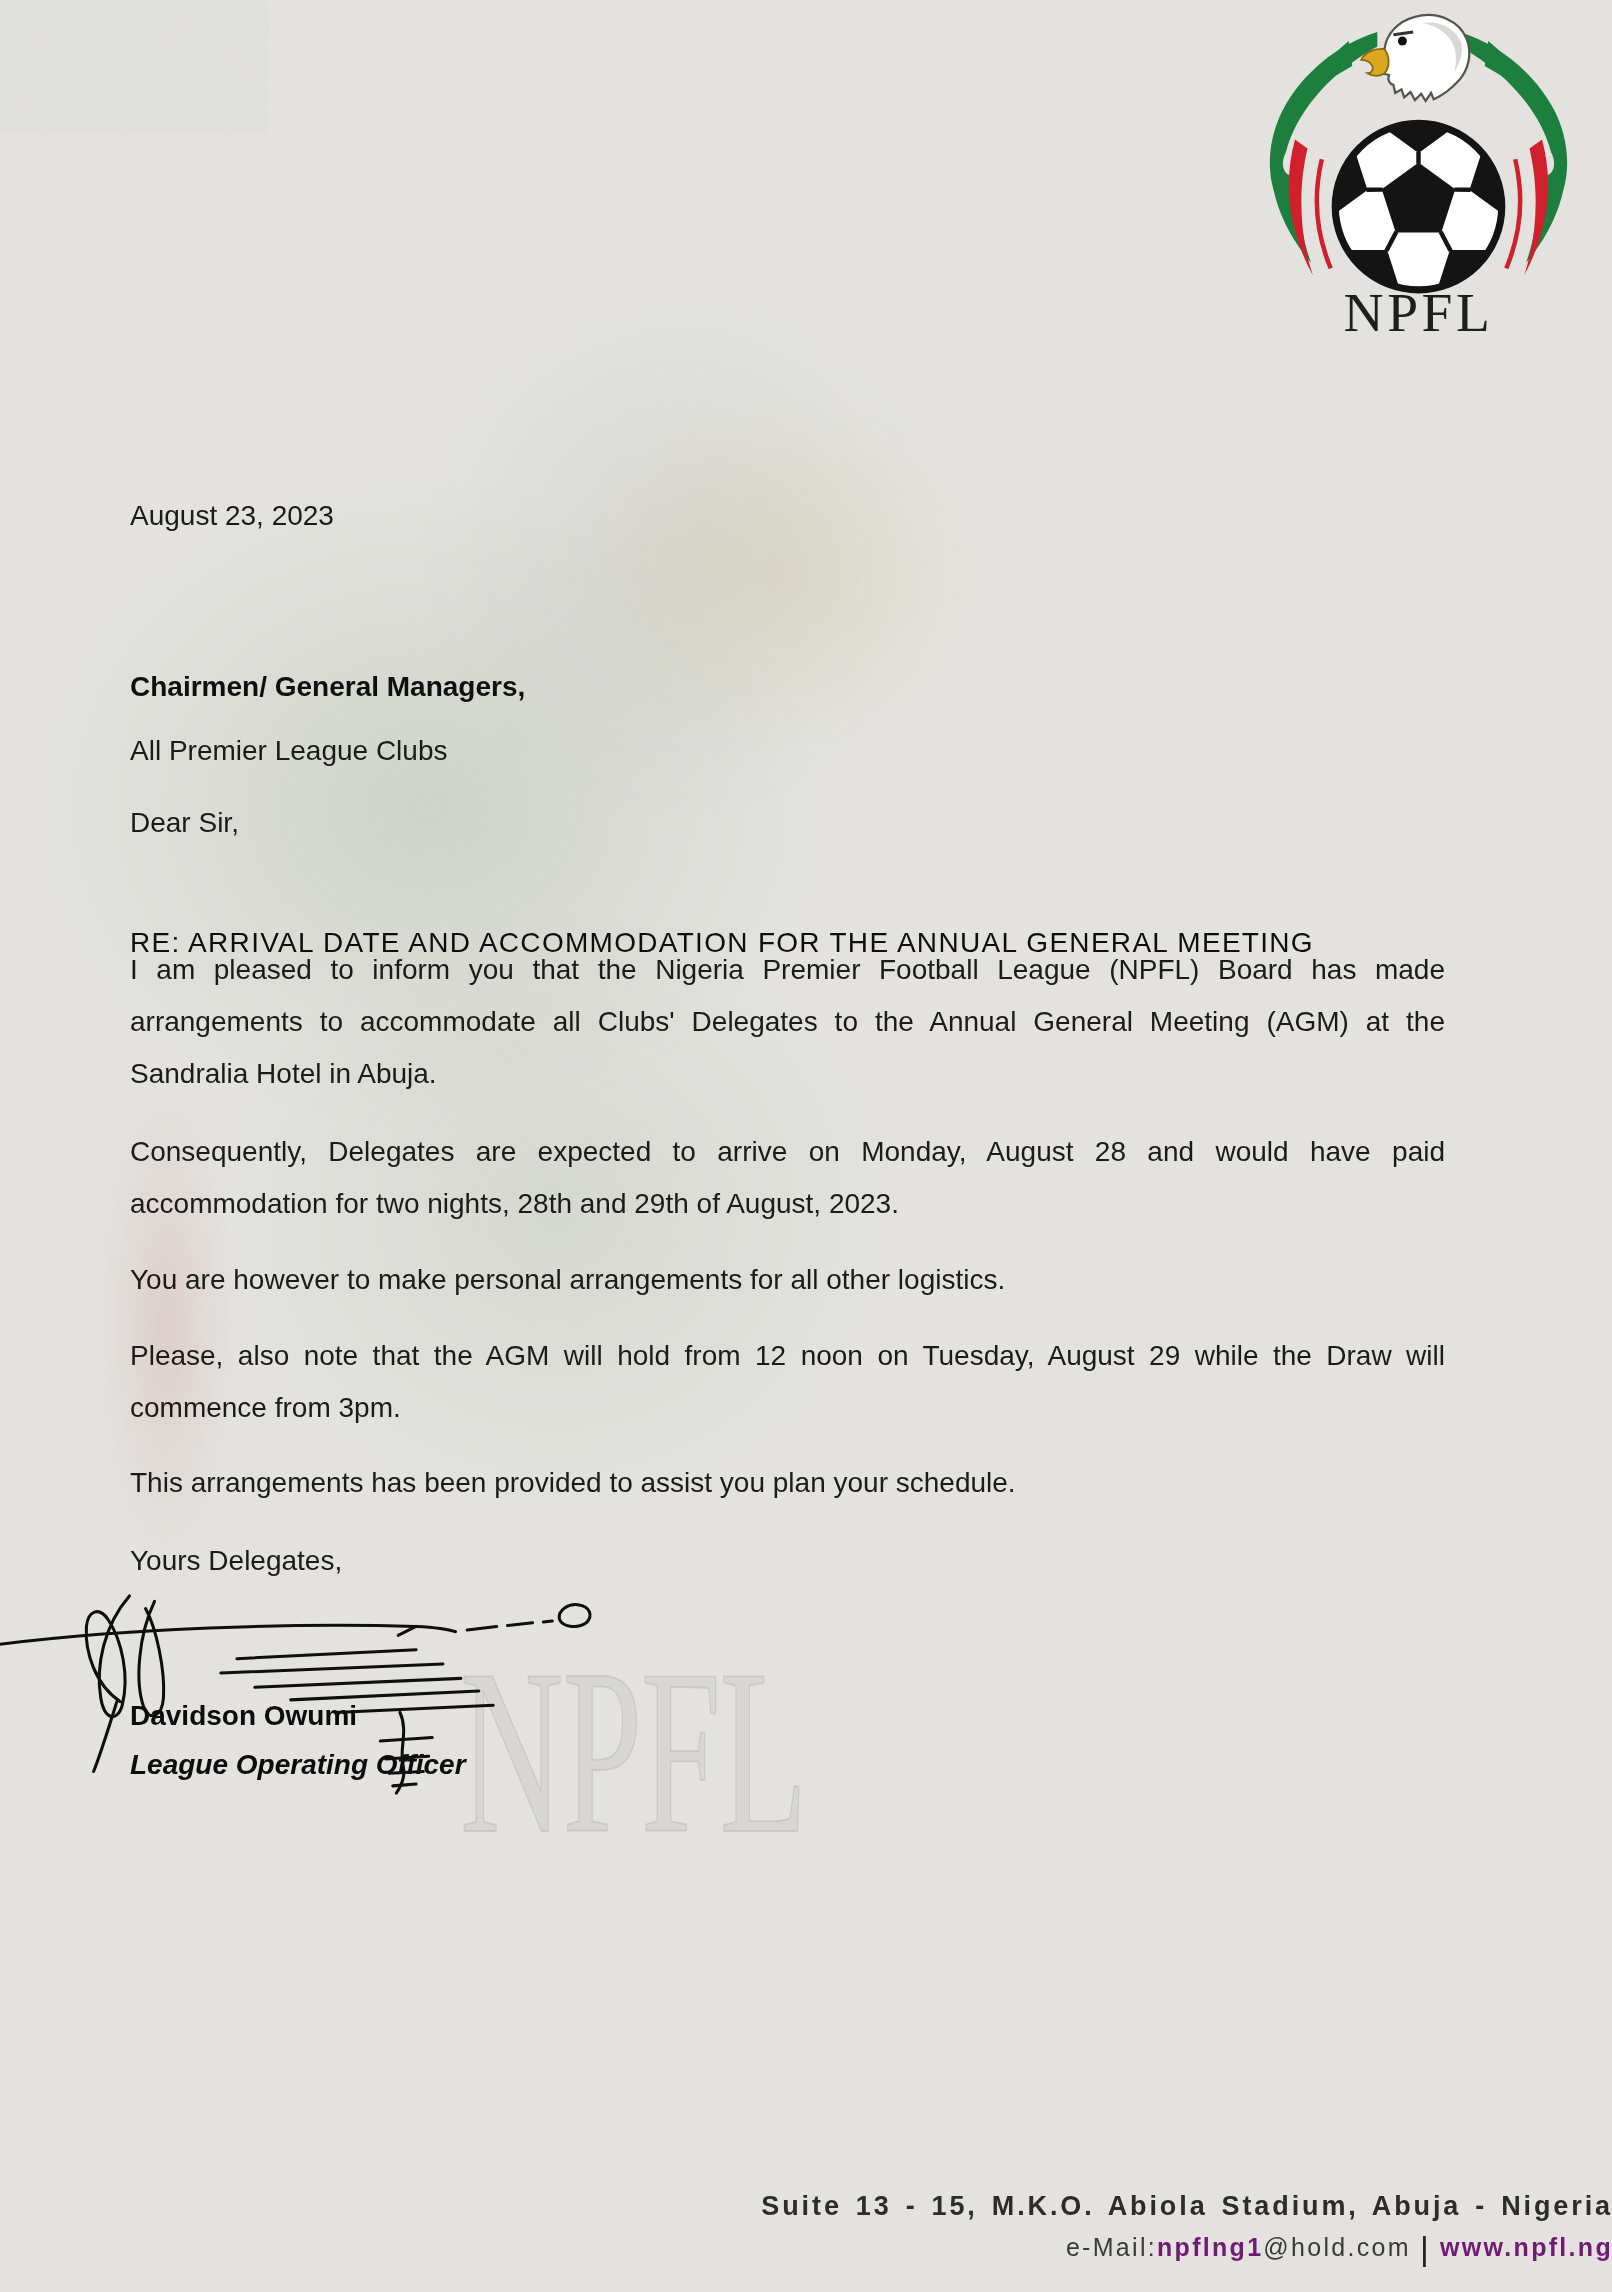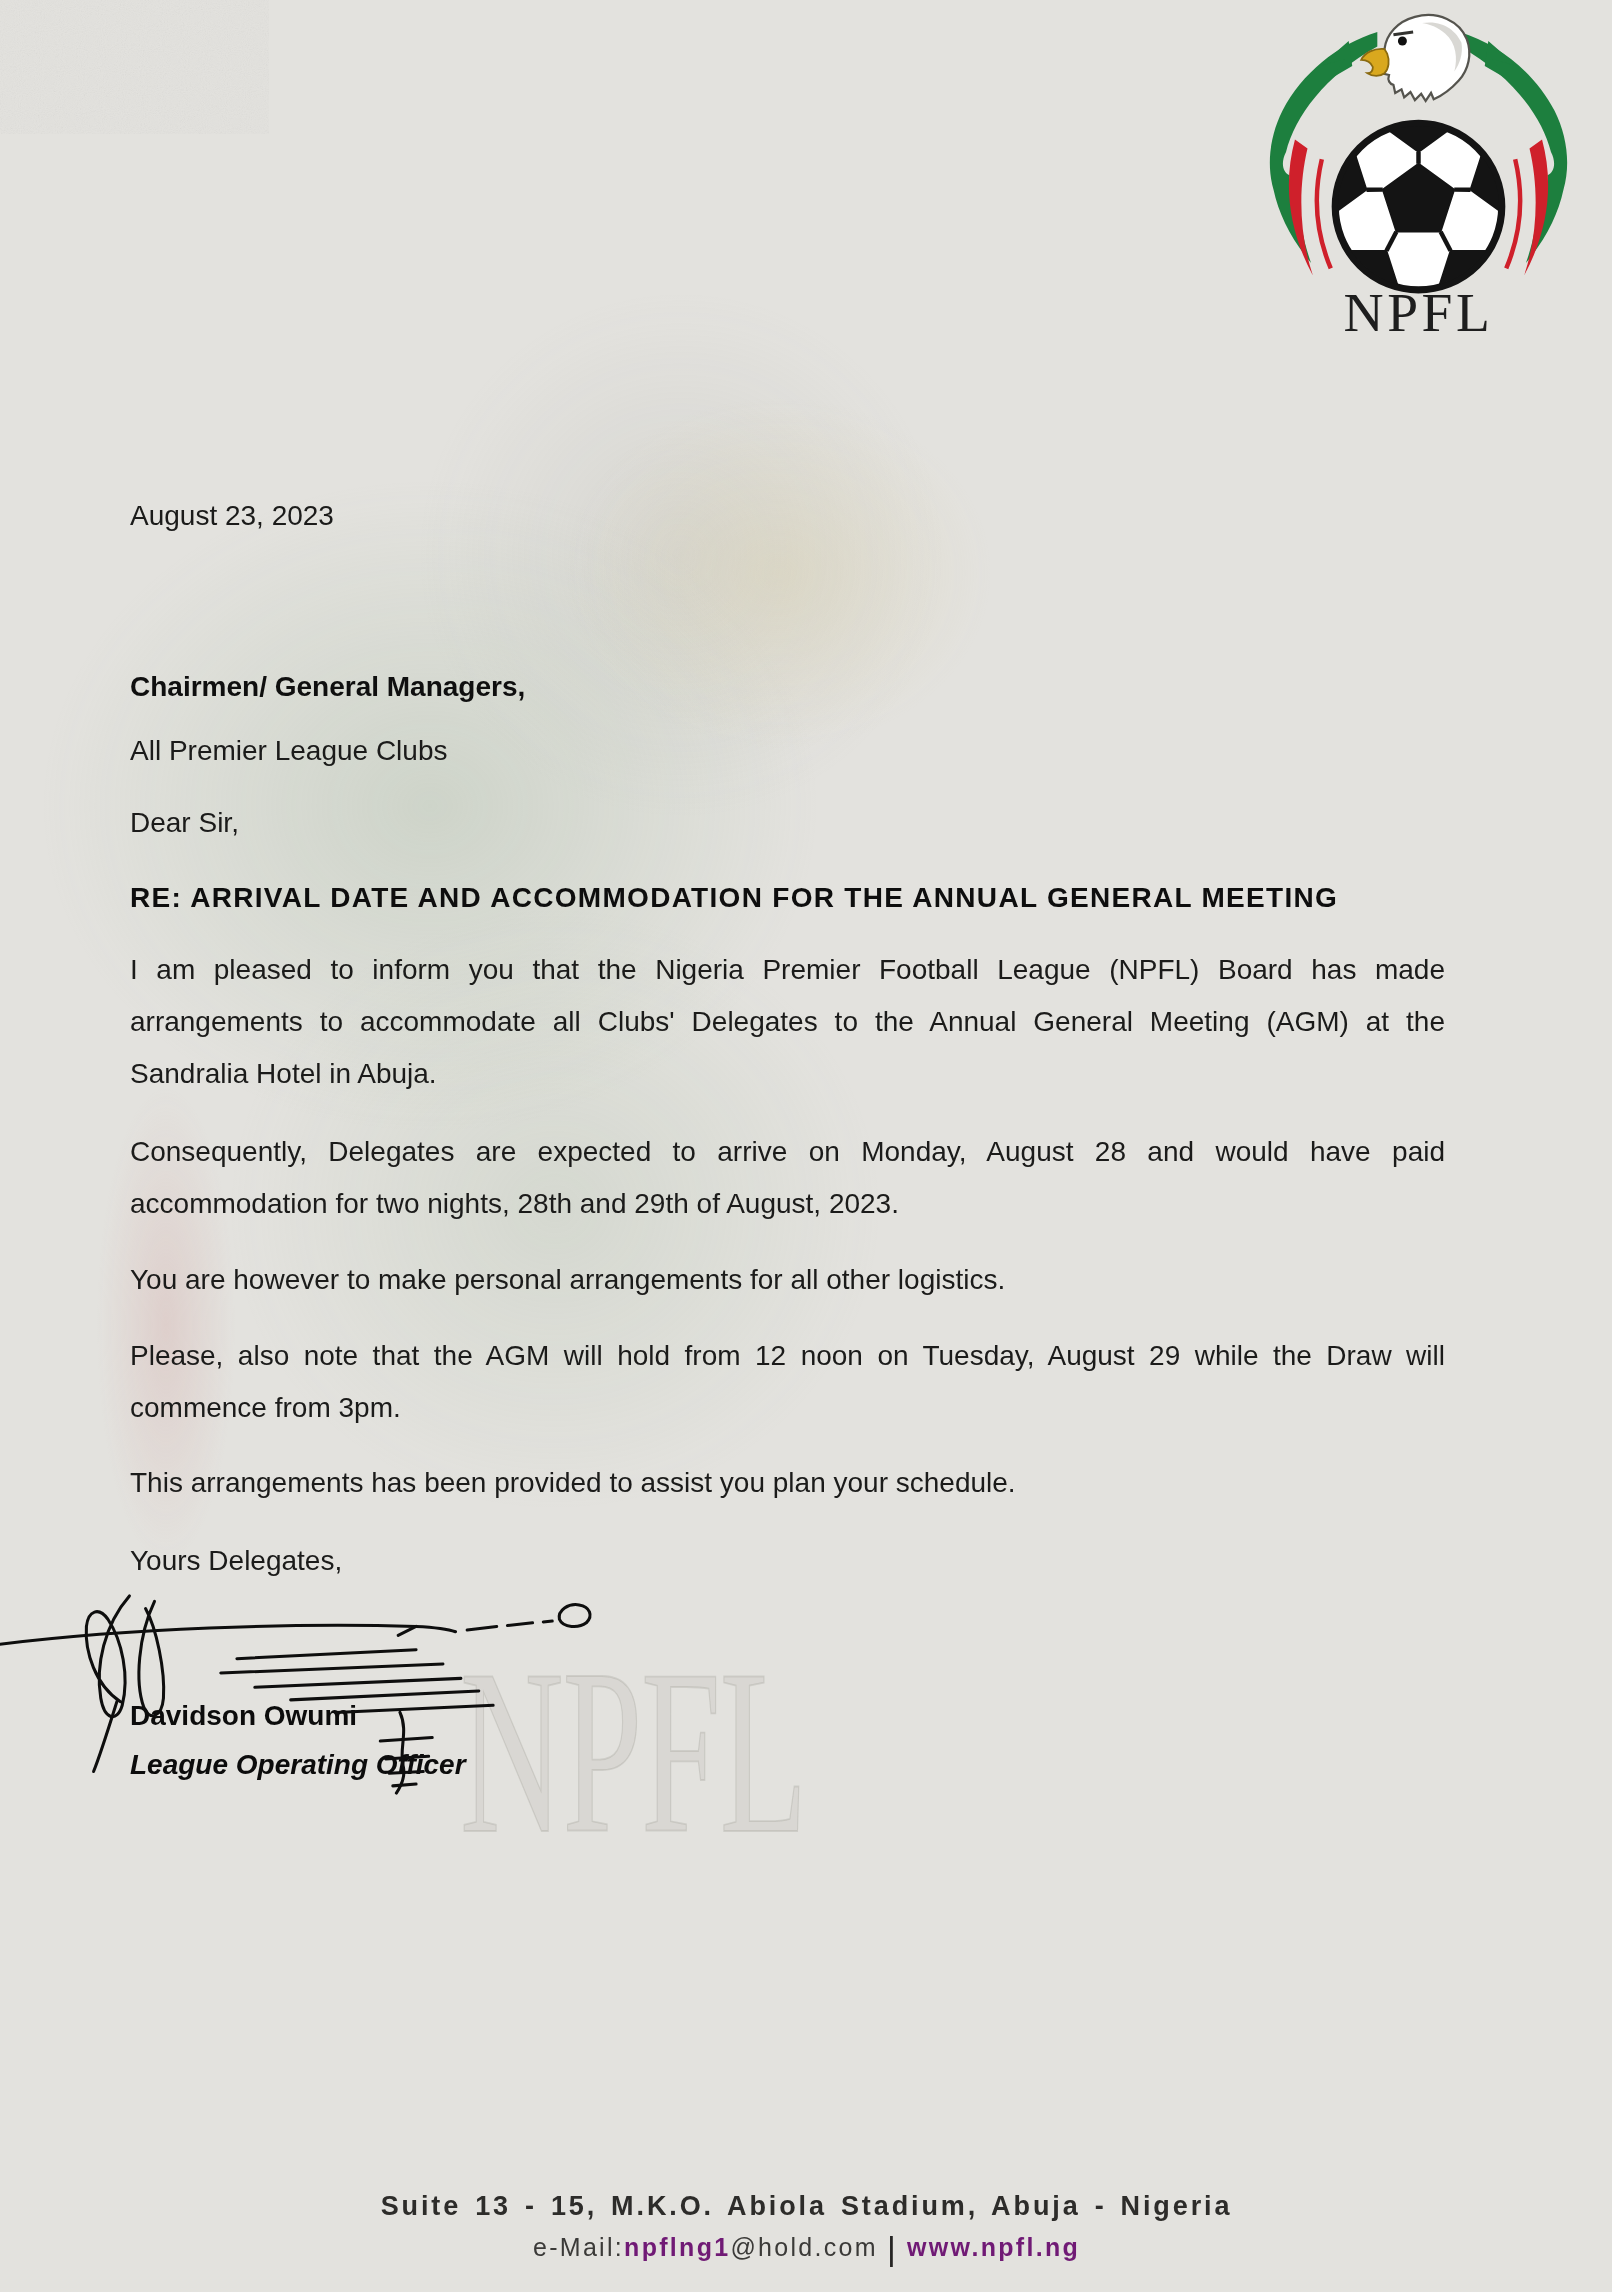--- a/index.html
+++ b/index.html
@@ -19,42 +19,42 @@
   }
   .abs{position:absolute;}
   .content-block{
     left:130px;width:1315px;
     font-size:28px;line-height:52px;
     color:#1b1b1a;
     z-index:4;
   }
   .bold{font-weight:700;color:#0f0f0f;margin-top:14px;}
   .justified{text-align:justify;text-justify:inter-word;}
-  .subject{font-weight:700;color:#0e0e0e;letter-spacing:1.3px;white-space:nowrap;}
+  .subject{font-weight:400;color:#0e0e0e;letter-spacing:1.3px;white-space:nowrap;margin-top:45px;}
   .signer-name{font-weight:700;color:#0c0c0c;}
   .signer-title{font-weight:700;font-style:italic;color:#0c0c0c;}
 
   .logo-svg{left:1243px;top:7.2px;width:351px;height:333px;z-index:4;}
 
   .signature-svg{left:-5.4px;top:1587px;width:620px;height:215px;z-index:5;}
 
   .watermark-text{
     left:460px;top:1635px;
     z-index:1;
     font-family:"Liberation Serif","DejaVu Serif",serif;
     font-size:235px;line-height:235px;
     letter-spacing:-1.8px;
     color:rgba(145,143,135,0.12);
     -webkit-text-stroke:1.8px rgba(125,123,115,0.20);
     white-space:nowrap;
   }
   .watermark-text .squeeze{display:inline-block;transform:scaleX(0.61);transform-origin:0 50%;}
 
   .footer{
-    left:0;right:0;text-align:center;z-index:4;
+    left:0;right:0;text-align:right;z-index:4;
     color:#2d2c2a;
   }
   .footer-address{
     top:2191px;
     font-size:27px;font-weight:700;letter-spacing:2.9px;
     word-spacing:3.6px;
   }
   .footer-contact{
     top:2225px;
     font-size:25px;letter-spacing:2.3px;

